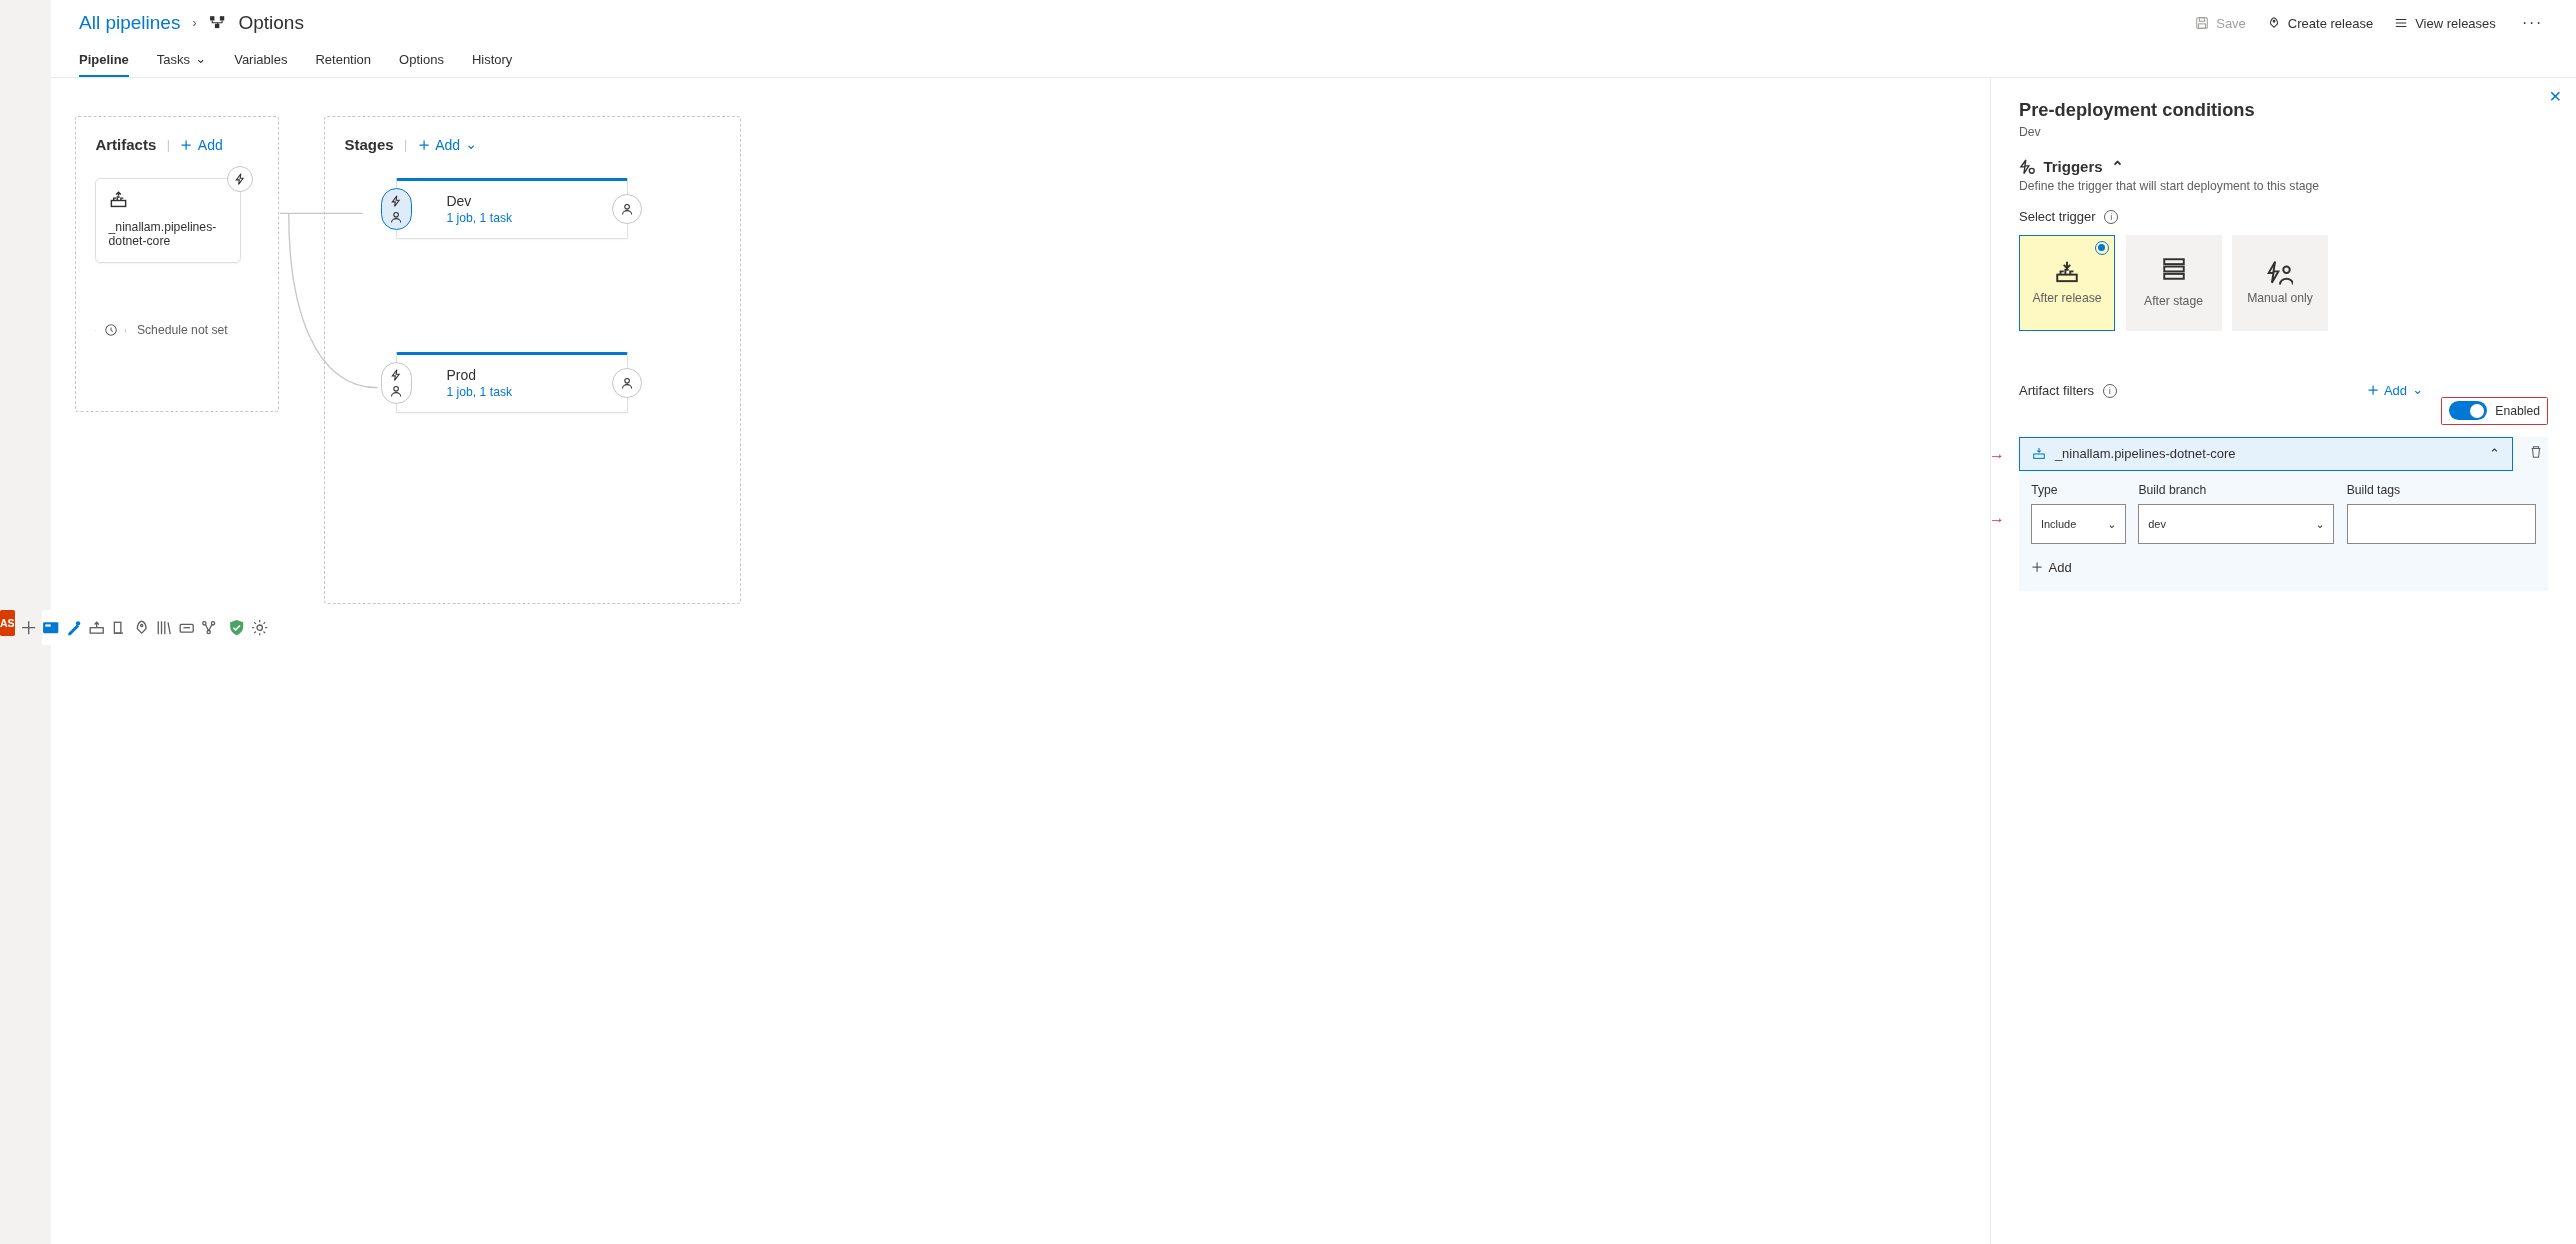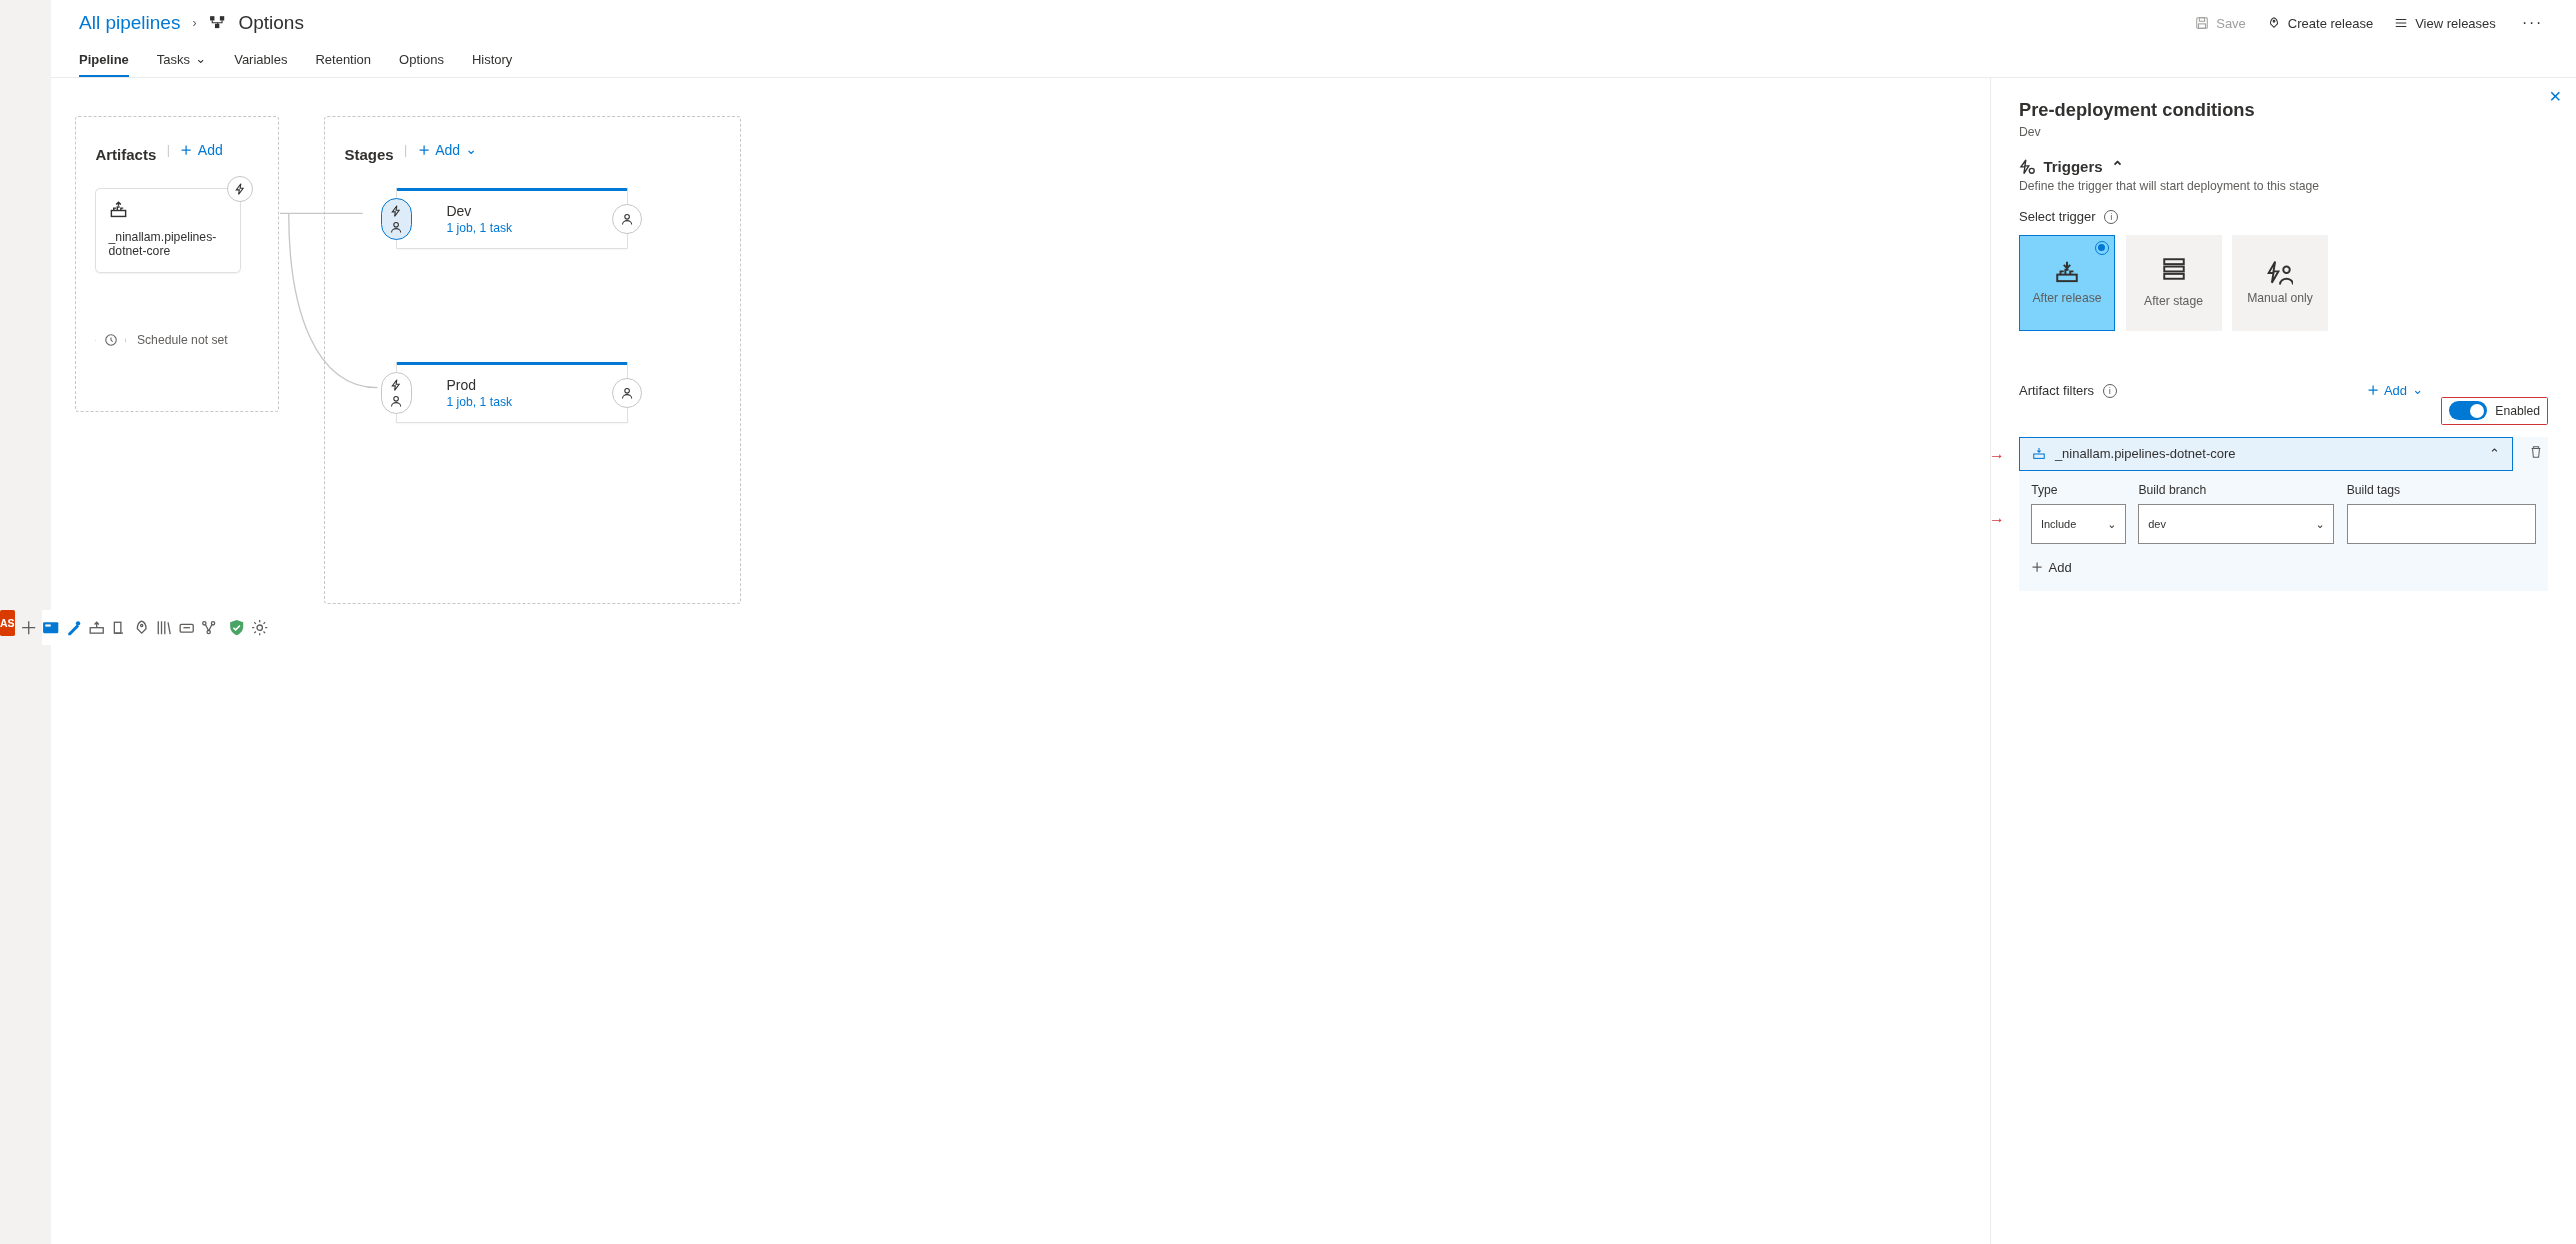--- a/index.html
+++ b/index.html
@@ -39,21 +39,21 @@
 
   
   .canvas { flex:1; padding:38px 24.4px; position:relative; overflow:auto; }
   .canvas-inner { display:flex; gap:45px; }
 
   .panel-box { border:0.9px dashed #c8c6c4; border-radius:3.5px; padding:19px 19px 26px; }
   .artifacts-box { width:204px; height:296px; }
   .stages-box { width:417px; height:488px; }
 
   .box-title-row { display:flex; align-items:center; gap:10.5px; margin-bottom:24.4px; }
-  .box-title { font-size:15px; font-weight:600;margin-top:10px; }
+  .box-title { font-size:15px; font-weight:600; }
   .box-title-row .sep { color:#c8c6c4; }
   .box-title-row .add-link { color:#0078d4; cursor:pointer; display:flex; align-items:center; gap:5.2px; font-size:14px; }
 
   .artifact-card { background:#fff; border:0.9px solid #e1dfdd; border-radius:5.2px; width:146px; padding:12.2px 12.2px 14px; position:relative; box-shadow:0 0.9px 1.7px rgba(0,0,0,0.05); }
   .artifact-card .corner-badge { position:absolute; right:-13px; top:-13px; width:26px; height:26px; border:0.9px solid #c8c6c4; background:#fff; border-radius:50%; display:flex; align-items:center; justify-content:center; }
   .artifact-card .name { font-size:12.2px; color:#323130; margin-top:7px; word-break:break-word; }
 
   .schedule-row { display:flex; align-items:center; gap:10.5px; margin-top:52px; }
   .hex { width:31px; height:31px; border:0.9px solid #c8c6c4; display:flex; align-items:center; justify-content:center; clip-path: polygon(25% 5%, 75% 5%, 100% 50%, 75% 95%, 25% 95%, 0% 50%); }
   .schedule-text { color:#605e5c; font-size:12.2px; line-height:1.25; }
@@ -76,21 +76,21 @@
   .sidepanel .sub { font-size:12.2px; color:#605e5c; margin-bottom:19px; }
 
   .section-head { display:flex; align-items:center; gap:8.7px; font-size:15px; font-weight:600; margin-bottom:3.5px; }
   .section-desc { font-size:12.2px; color:#605e5c; margin-bottom:15.7px; }
 
   .label-row { font-size:13px; margin-bottom:10.5px; display:flex; align-items:center; gap:8.7px; }
   .info-icon { width:14px;height:14px;border:0.9px solid #605e5c;border-radius:50%;display:inline-flex;align-items:center;justify-content:center;font-size:9.6px;color:#605e5c; }
 
   .trigger-options { display:flex; gap:10.5px; margin-bottom:26px; }
   .trigger-card { width:96px; height:96px; background:#f3f2f1; display:flex; flex-direction:column; align-items:center; justify-content:center; gap:5.2px; font-size:12.2px; color:#605e5c; cursor:pointer; position:relative; text-align:center; line-height:1.2; }
-  .trigger-card.selected { background:#7dd3fc; border:1.7px solid #0078d4; }
+  .trigger-card.selected { background:#fef9c3; border:1.7px solid #0078d4; }
   .trigger-card .radio-dot { position:absolute; top:5.2px; right:5.2px; width:14px;height:14px;border:1.7px solid #0078d4;border-radius:50%;display:flex;align-items:center;justify-content:center; }
   .trigger-card .radio-dot::after{content:"";width:7px;height:7px;background:#0078d4;border-radius:50%;}
 
   .filter-head-row { display:flex; align-items:center; justify-content:space-between; margin-bottom:12.2px; }
   .filter-head-row .left { display:flex; align-items:center; gap:8.7px; font-size:13px; }
   .filter-head-row .right { display:flex; align-items:center; gap:17.4px; }
   .add-link-blue { color:#0078d4; display:flex; align-items:center; gap:5.2px; cursor:pointer; font-size:13px; }
   .toggle-wrap { display:flex; align-items:center; gap:8.7px; border:0.9px solid #e3008c00; padding:3.5px 7px; }
   .toggle-wrap.highlight { border:0.9px solid #d13438; border-radius:1.7px;margin-top:40px; }
   .toggle { width:38px; height:19px; background:#0078d4; border-radius:9.6px; position:relative; cursor:pointer; }

